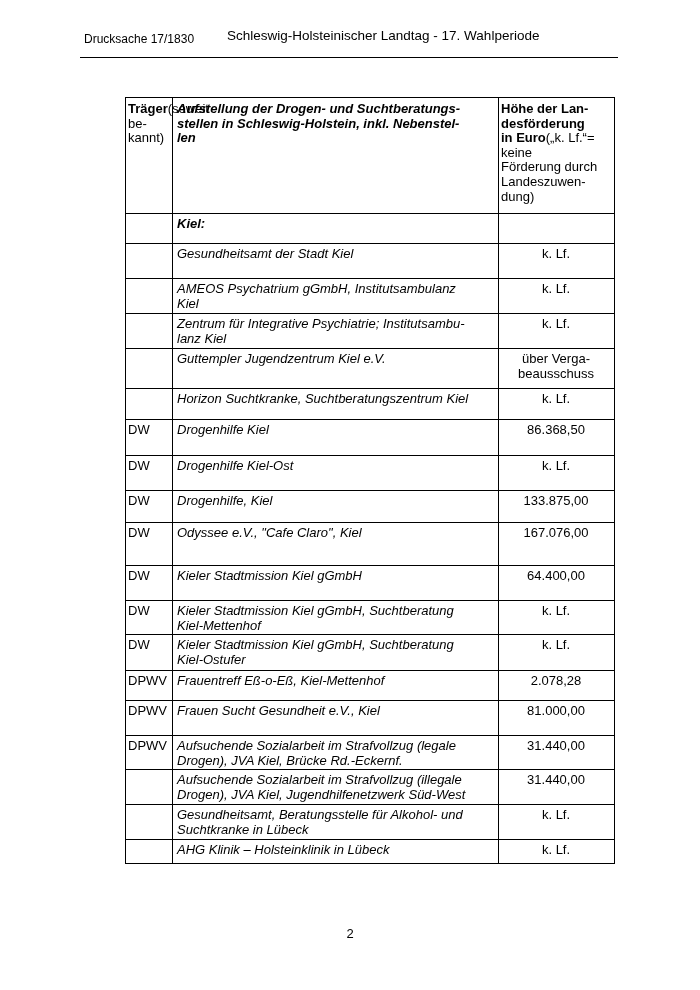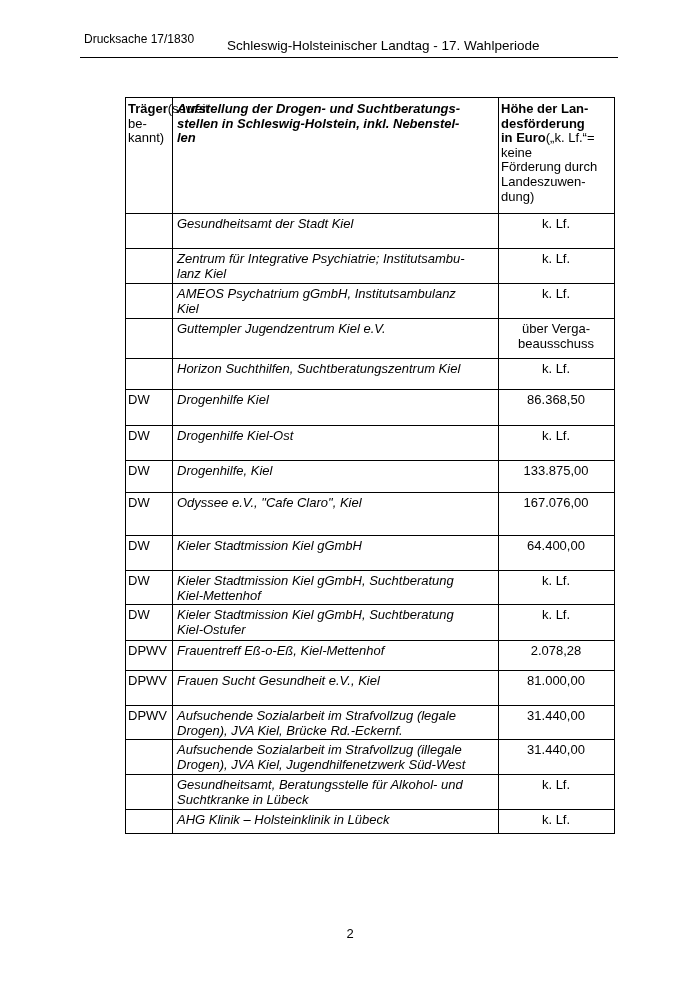--- a/index.html
+++ b/index.html
@@ -7,21 +7,21 @@
   body {
     width: 700px; height: 990px; position: relative;
     font-family: "Liberation Sans", sans-serif;
     color: #000; overflow: hidden;
   }
   .doc-num {
     position: absolute; left: 84px; top: 32px;
     font-size: 12px; font-weight: normal; line-height: 15px;
   }
   .doc-title {
-    position: absolute; left: 227px; top: 38px;
+    position: absolute; left: 227px; top: 28px;
     font-size: 13.5px; line-height: 15px;
   }
   .header-rule {
     position: absolute; left: 80px; top: 57px; width: 538px;
     border-top: 1.5px solid #000;
   }
   table.main {
     position: absolute; left: 125px; top: 97px;
     width: 489px; border-collapse: collapse; table-layout: fixed;
   }
@@ -69,46 +69,51 @@
 len</span></th>
         <th class="h3"><span class="b">Höhe der Lan-
 desförderung
 in Euro</span><span>(„k. Lf.“= keine
 Förderung durch
 Landeszuwen-
 dung)</span></th>
       </tr>
     </thead>
     <tbody>
+      <tr class="section" style="height:30px">
+        <td class="c1"></td>
+        <td class="c2">Kiel:</td>
+        <td class="c3"></td>
+      </tr>
       <tr style="height:35px">
         <td class="c1"></td>
         <td class="c2">Gesundheitsamt der Stadt Kiel</td>
         <td class="c3">k. Lf.</td>
       </tr>
       <tr style="height:35px">
         <td class="c1"></td>
-        <td class="c2">Zentrum für Integrative Psychiatrie; Institutsambu-
-lanz Kiel</td>
+        <td class="c2">AMEOS Psychatrium gGmbH, Institutsambulanz
+Kiel</td>
         <td class="c3">k. Lf.</td>
       </tr>
       <tr style="height:35px">
         <td class="c1"></td>
-        <td class="c2">AMEOS Psychatrium gGmbH, Institutsambulanz
-Kiel</td>
+        <td class="c2">Zentrum für Integrative Psychiatrie; Institutsambu-
+lanz Kiel</td>
         <td class="c3">k. Lf.</td>
       </tr>
       <tr style="height:40px">
         <td class="c1"></td>
         <td class="c2">Guttempler Jugendzentrum Kiel e.V.</td>
         <td class="c3">über Verga-
 beausschuss</td>
       </tr>
       <tr style="height:31px">
         <td class="c1"></td>
-        <td class="c2">Horizon Suchthilfen, Suchtberatungszentrum Kiel</td>
+        <td class="c2">Horizon Suchtkranke, Suchtberatungszentrum Kiel</td>
         <td class="c3">k. Lf.</td>
       </tr>
       <tr style="height:36px">
         <td class="c1">DW</td>
         <td class="c2">Drogenhilfe Kiel</td>
         <td class="c3">86.368,50</td>
       </tr>
       <tr style="height:35px">
         <td class="c1">DW</td>
         <td class="c2">Drogenhilfe Kiel-Ost</td>

